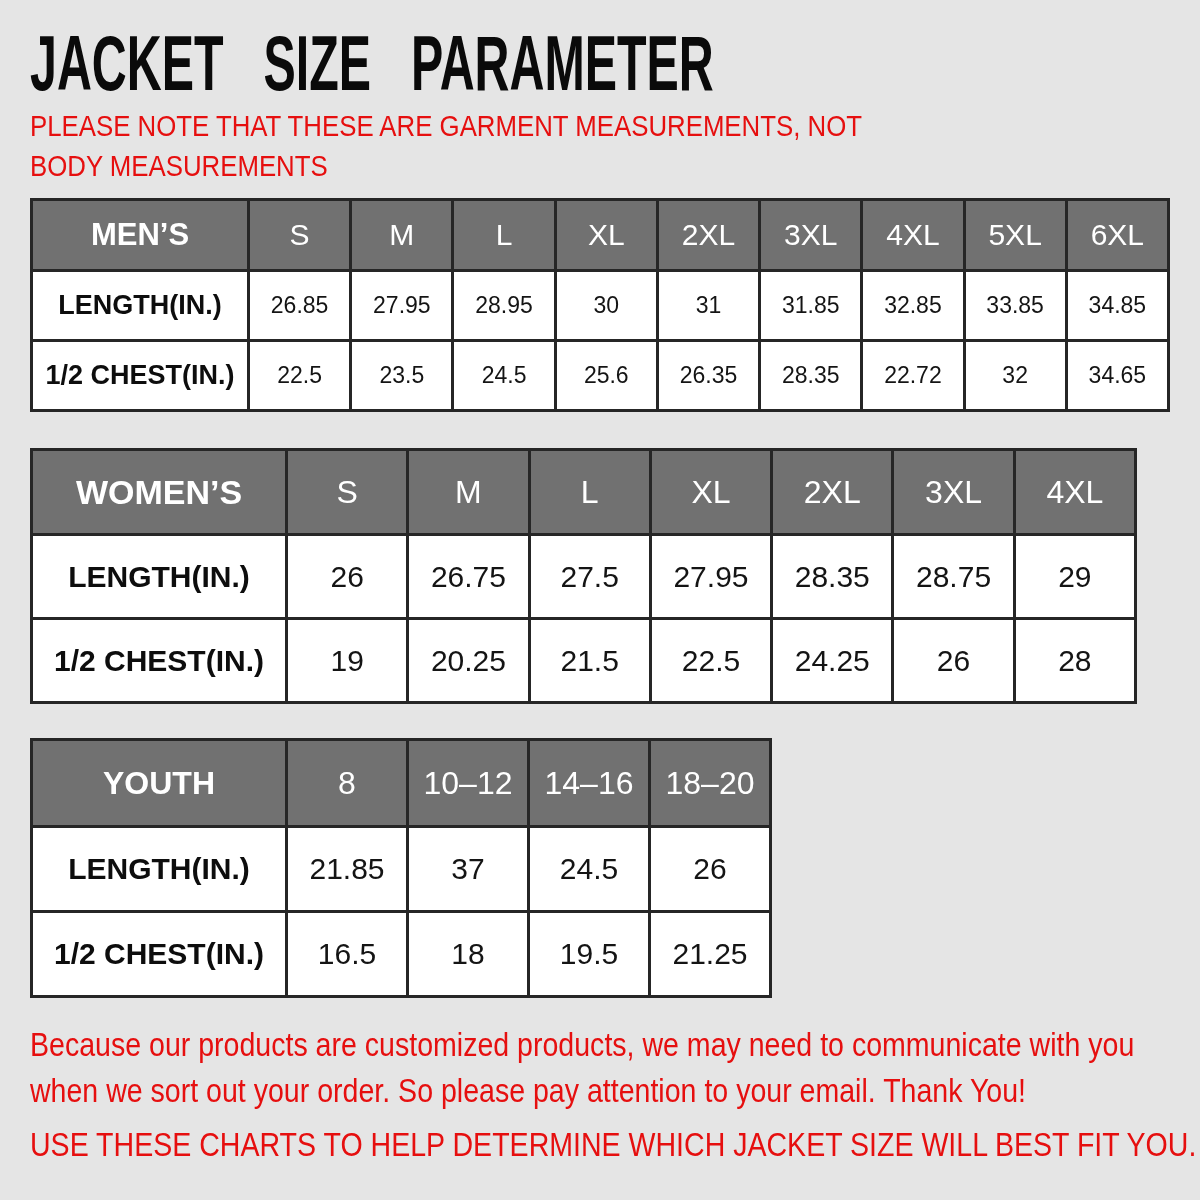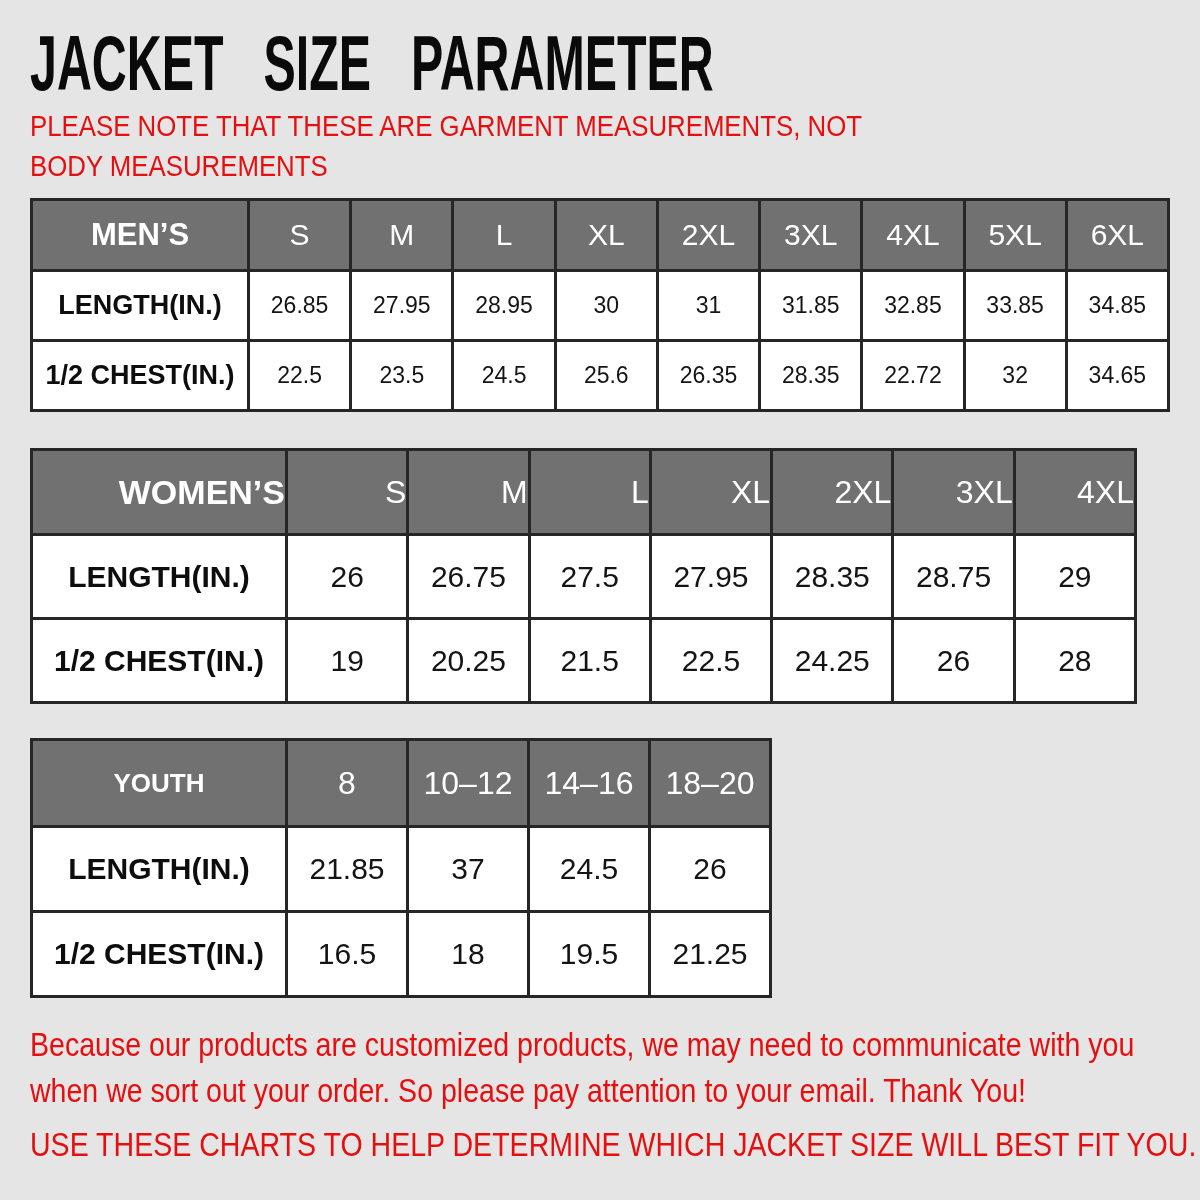--- a/index.html
+++ b/index.html
@@ -65,28 +65,28 @@
   .tbl td.rowlab { font-weight: bold; color: #0d0d0d; }
   .tbl td { color: #141414; }
 
   #tbl-men  { left: 30px; top: 198px; width: 1140px; }
   #tbl-men thead th { height: 68px; font-size: 30px; }
   #tbl-men th.grp { font-size: 31px; }
   #tbl-men td { height: 67px; font-size: 23px; }
   #tbl-men td.rowlab { font-size: 27px; }
 
   #tbl-women { left: 30px; top: 448px; width: 1107px; }
-  #tbl-women thead th { height: 82px; font-size: 32px; text-align: right; }
+  #tbl-women thead th { height: 82px; font-size: 32px; }
   #tbl-women th.grp { font-size: 34px; }
   #tbl-women td { height: 81px; font-size: 30px; }
   #tbl-women td.rowlab { font-size: 30px; }
 
   #tbl-youth { left: 30px; top: 738px; width: 742px; }
   #tbl-youth thead th { height: 84px; font-size: 32px; }
-  #tbl-youth th.grp { font-size: 26px; }
+  #tbl-youth th.grp { font-size: 32px; }
   #tbl-youth td { height: 82px; font-size: 30px; }
   #tbl-youth td.rowlab { font-size: 30px; }
 
   
   .para {
     position: absolute;
     left: 30px;
     top: 1022px;
     width: 1345px;
     font-size: 33px;

